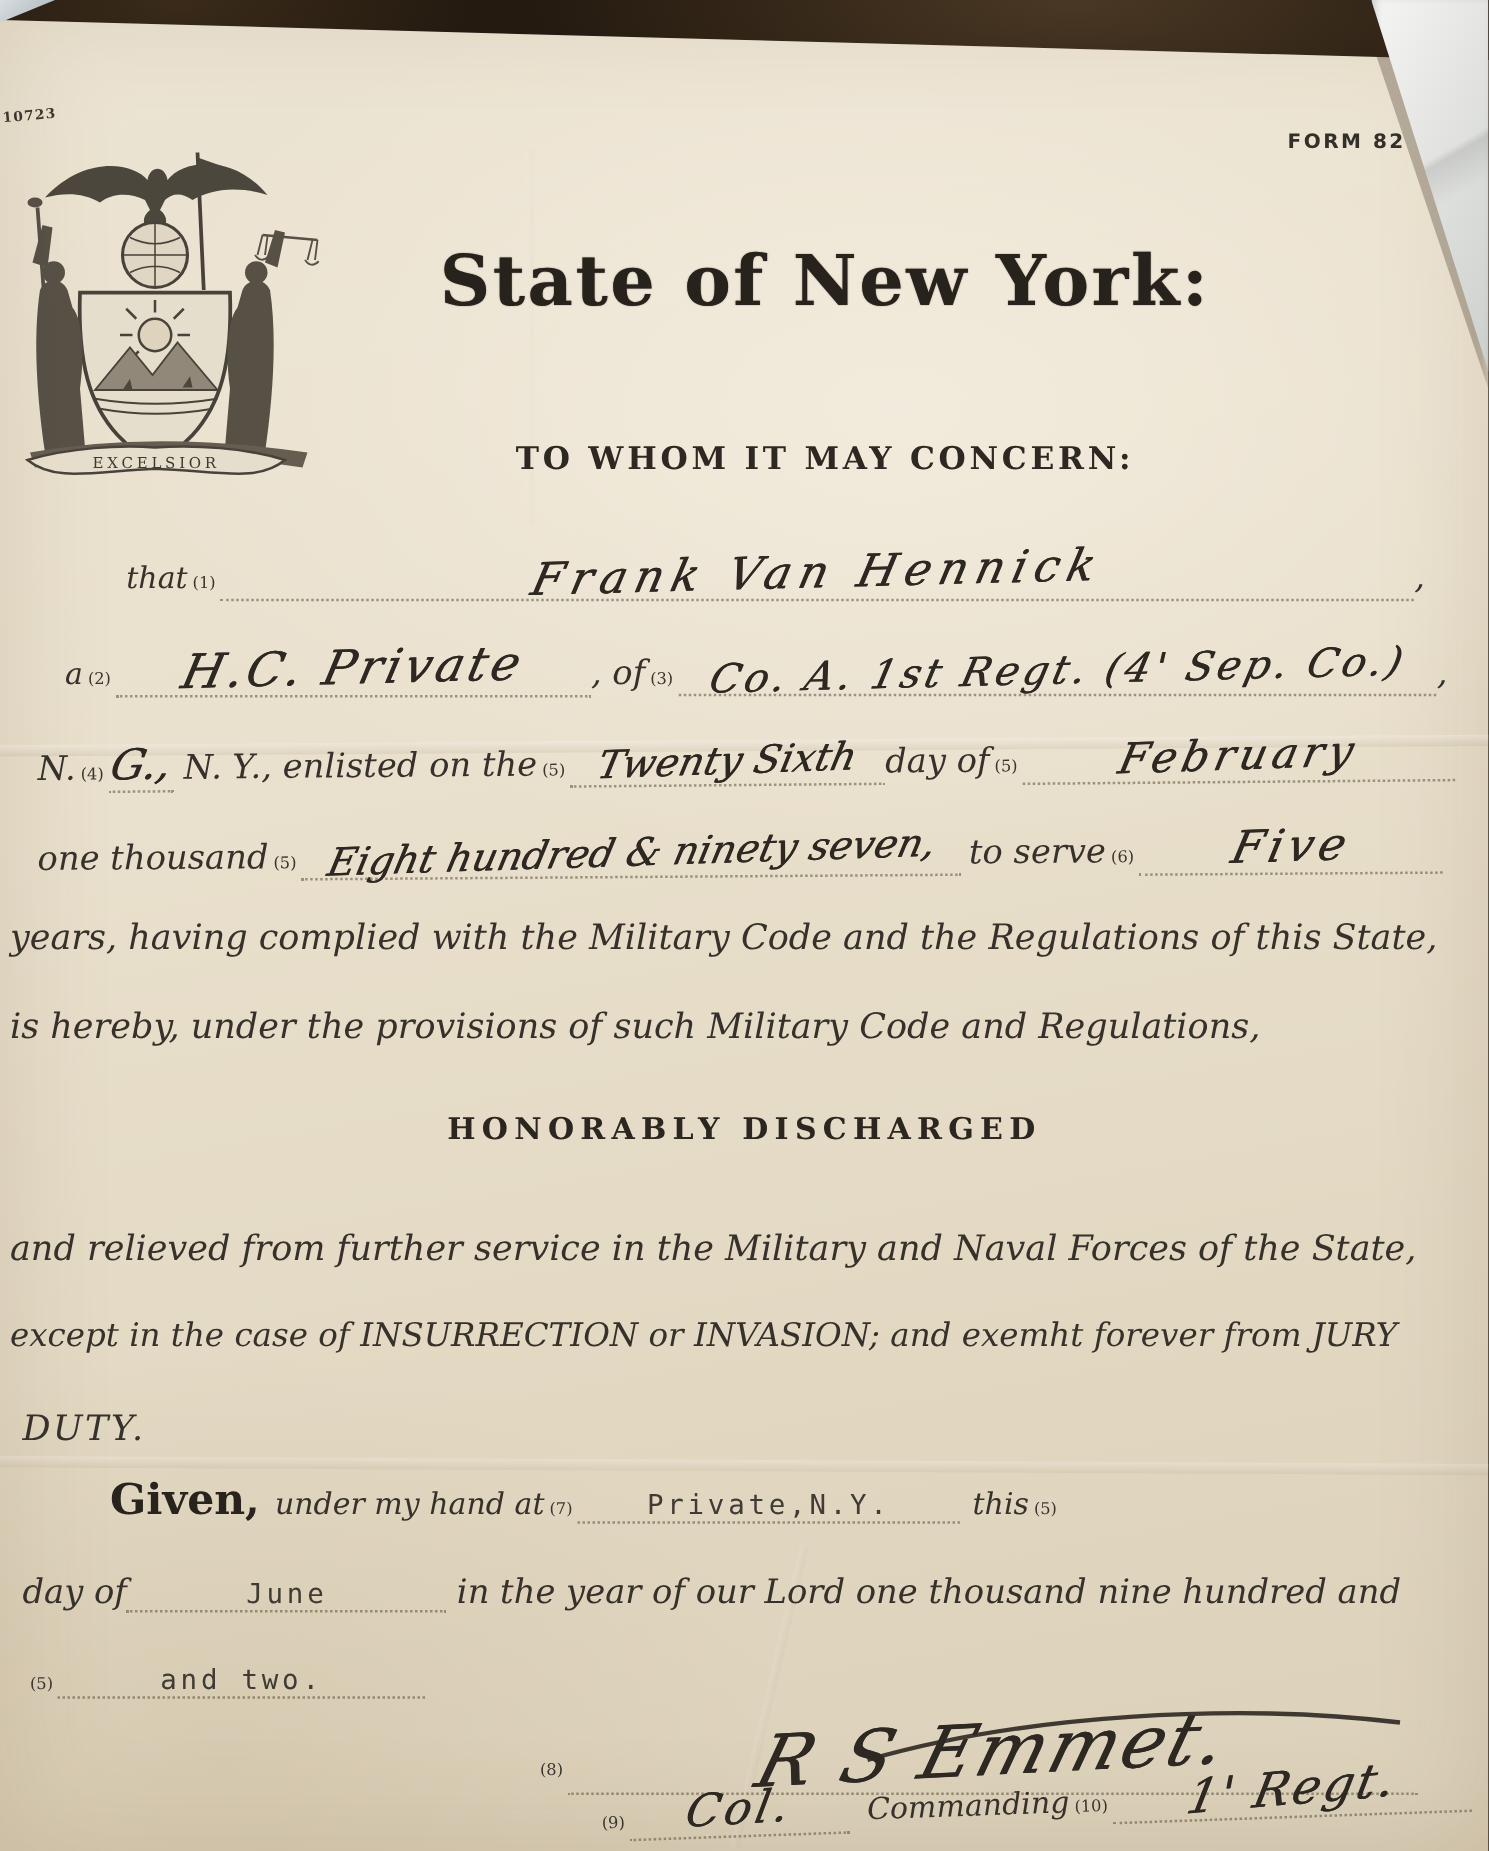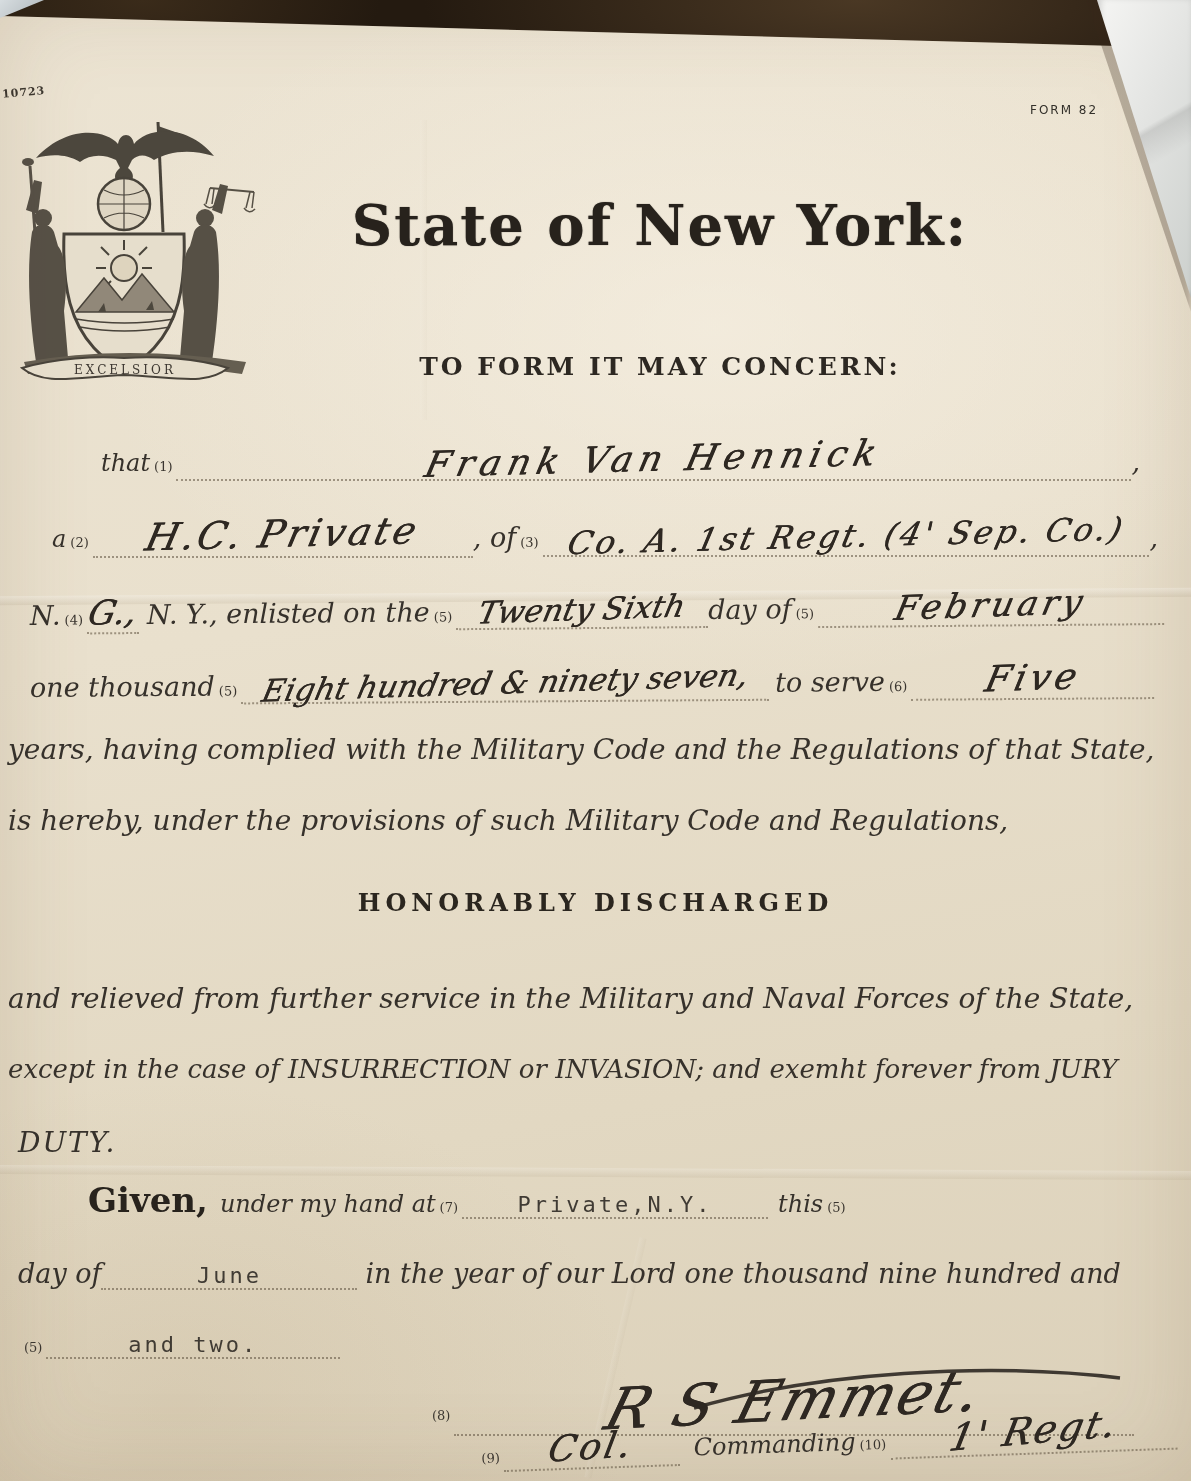--- a/index.html
+++ b/index.html
@@ -30,21 +30,21 @@
       linear-gradient(150deg,transparent 44%,rgba(0,0,0,.10) 46%,transparent 56%),
       linear-gradient(115deg,#f5f5f3 0%,#e3e4e2 45%,#ccd0cd 100%);
     box-shadow:inset 3px -3px 7px rgba(0,0,0,.18);}
   .tl-sliver{position:absolute;left:0;top:0;width:44px;height:18px;
     clip-path:polygon(0 0,100% 0,0 100%);
     background:linear-gradient(135deg,#d7dde0,#aeb6ba);}
   
   .serial{position:absolute;left:2px;top:86px;font-weight:700;font-size:11px;
     letter-spacing:1px;color:#3c362e;transform:rotate(-5deg);}
   .form-no{position:absolute;left:1030px;top:103px;font-family:"DejaVu Sans",sans-serif;
-    font-weight:400;font-size:12px;letter-spacing:2px;color:#33302a;text-align:right;}
+    font-weight:700;font-size:16px;letter-spacing:2px;color:#33302a;text-align:right;}
   .title{position:absolute;left:276px;top:192px;width:768px;text-align:center;
     font-weight:700;font-size:56px;letter-spacing:2px;color:#27221c;
     text-shadow:0 0 1px rgba(39,34,28,.7);}
   .salutation{position:absolute;left:276px;top:352px;width:768px;text-align:center;
     font-weight:700;font-size:25px;letter-spacing:3px;color:#2d2822;}
   .line{position:absolute;display:flex;align-items:baseline;color:#35302a;white-space:nowrap;}
   .blackletter{font-weight:700;color:#28231d;}
   .script{font-style:italic;font-size:27px;color:#36312b;}
   .script-sm{font-style:italic;font-size:24px;color:#36312b;}
   .ref{font-size:13px;color:#3a352f;margin:0 4px;}
@@ -108,21 +108,21 @@
       <line x1="204" y1="82" x2="248" y2="86" stroke-width="2"></line>
       <path d="M204,82 L200,98 M208,83 L206,98 M244,86 L240,102 M248,86 L246,102" stroke-width="1.5" fill="none"></path>
       <path d="M198,98 Q203,105 209,99 M238,102 Q243,109 249,103" stroke-width="1.5" fill="none"></path>
     </g>
     <path d="M18,256 Q118,238 240,256 L236,268 Q118,250 22,268 Z" fill="#5a5346"></path>
     <path fill="#e6decc" stroke="#3b362e" stroke-width="2" d="M16,262 C50,252 90,250 118,252 C150,250 190,252 222,262 C200,280 170,271 118,269 C70,271 38,280 16,262 Z"></path>
     <text x="119" y="268" text-anchor="middle" font-size="12" letter-spacing="3" fill="#2f2a24">EXCELSIOR</text>
   </svg>
 
   <div class="title">State of New York:</div>
-  <div class="salutation">TO FORM IT MAY CONCERN:</div>
+  <div class="salutation">TO WHOM IT MAY CONCERN:</div>
 
   <div class="line" style="left:82px;top:438px;width:1058px;">
     <span class="script-sm" style="margin-left:19px;">that</span>
     <span class="ref">(1)</span>
     <span class="blank" style="flex:1;">
       <span class="hand" style="font-size:36px;letter-spacing:6px;">Frank Van Hennick</span>
     </span>
     <span class="script">,</span>
   </div>
 
@@ -165,21 +165,21 @@
       <span class="hand" style="font-size:31px;">Eight hundred &amp; ninety seven,</span>
     </span>
     <span class="script" style="margin-left:6px;">to serve</span>
     <span class="ref">(6)</span>
     <span class="blank" style="flex:1;">
       <span class="hand" style="font-size:36px;letter-spacing:4px;">Five</span>
     </span>
   </div>
 
   <div class="line" style="left:8px;top:733px;">
-    <span class="script" style="font-size:28px;">years, having complied with the Military Code and the Regulations of that State,</span>
+    <span class="script" style="font-size:28px;">years, having complied with the Military Code and the Regulations of this State,</span>
   </div>
   <div class="line" style="left:8px;top:804px;">
     <span class="script" style="font-size:28px;">is hereby, under the provisions of such Military Code and Regulations,</span>
   </div>
 
   <div class="headline">HONORABLY DISCHARGED</div>
 
   <div class="line" style="left:8px;top:982px;">
     <span class="script" style="font-size:28px;">and relieved from further service in the Military and Naval Forces of the State,</span>
   </div>

